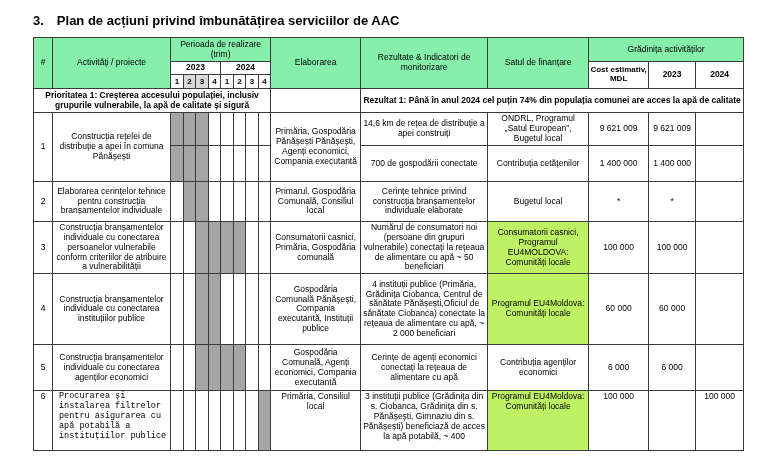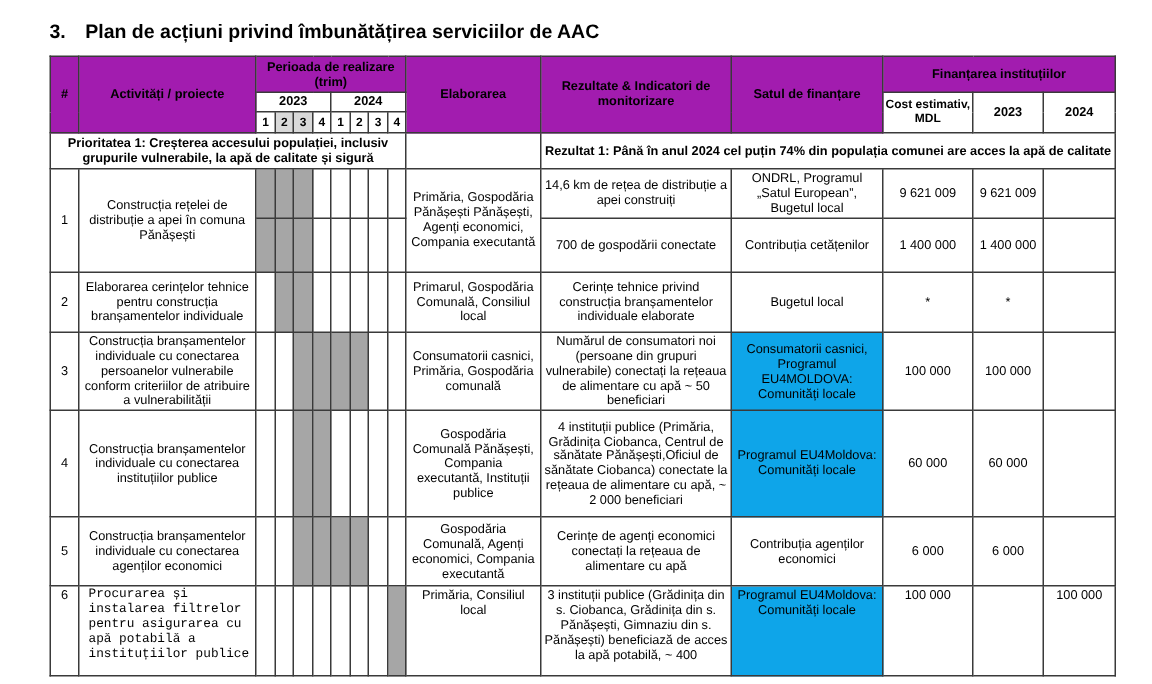--- a/index.html
+++ b/index.html
@@ -14,28 +14,28 @@
   .title .tnum{margin-right:13px;}
   table{
     border-collapse:collapse;table-layout:fixed;
     width:710px;margin:9px 0 0 33px;
   }
   td{
     border:1px solid #3a3a3a;padding:1px 2px;
     text-align:center;vertical-align:middle;
     font-size:8.5px;line-height:1.16;word-wrap:break-word;
   }
-  .hdr{background:#a21caf;font-weight:bold;}
+  .hdr{background:#86efac;font-weight:normal;}
   .yr{font-weight:bold;}
   .costh{font-weight:bold;font-size:8px;line-height:1.1;padding:0;}
   .q{font-weight:bold;font-size:8px;padding:0;}
   .q.hq{background:#d9d9d9;}
   .g{padding:0;}
   .g.on{background:#a6a6a6;}
-  .blue{background:#0ea5e9;}
+  .blue{background:#bef264;}
   .bold{font-weight:bold;}
   .vt{vertical-align:top;}
   .act-left{text-align:left;padding-left:6px;font-family:Liberation Mono, monospace;}
   tr.ha{height:24px;} tr.hb{height:13px;} tr.hc{height:14px;}
   tr.pr{height:24px;}
   tr.r1a{height:33px;} tr.r1b{height:36px;}
   tr.r2{height:40px;} tr.r3{height:52px;} tr.r4{height:71px;}
   tr.r5{height:46px;} tr.r6{height:60px;}
 </style>
 </head>
@@ -66,21 +66,21 @@
   </colgroup>
   <tbody>
 
     <tr class="ha">
       <td class="hdr" rowspan="3">#</td>
       <td class="hdr" rowspan="3">Activități / proiecte</td>
       <td class="hdr" colspan="8">Perioada de realizare (trim)</td>
       <td class="hdr" rowspan="3">Elaborarea</td>
       <td class="hdr" rowspan="3">Rezultate &amp; Indicatori de monitorizare</td>
       <td class="hdr" rowspan="3">Satul de finanțare</td>
-      <td class="hdr" colspan="3">Finanțarea instituțiilor</td>
+      <td class="hdr" colspan="3">Grădinița activităților</td>
     </tr>
     <tr class="hb">
       <td class="yr" colspan="4">2023</td>
       <td class="yr" colspan="4">2024</td>
       <td class="costh" rowspan="2">Cost estimativ, MDL</td>
       <td class="yr" rowspan="2">2023</td>
       <td class="yr" rowspan="2">2024</td>
     </tr>
     <tr class="hc">
       <td class="q">1</td>

